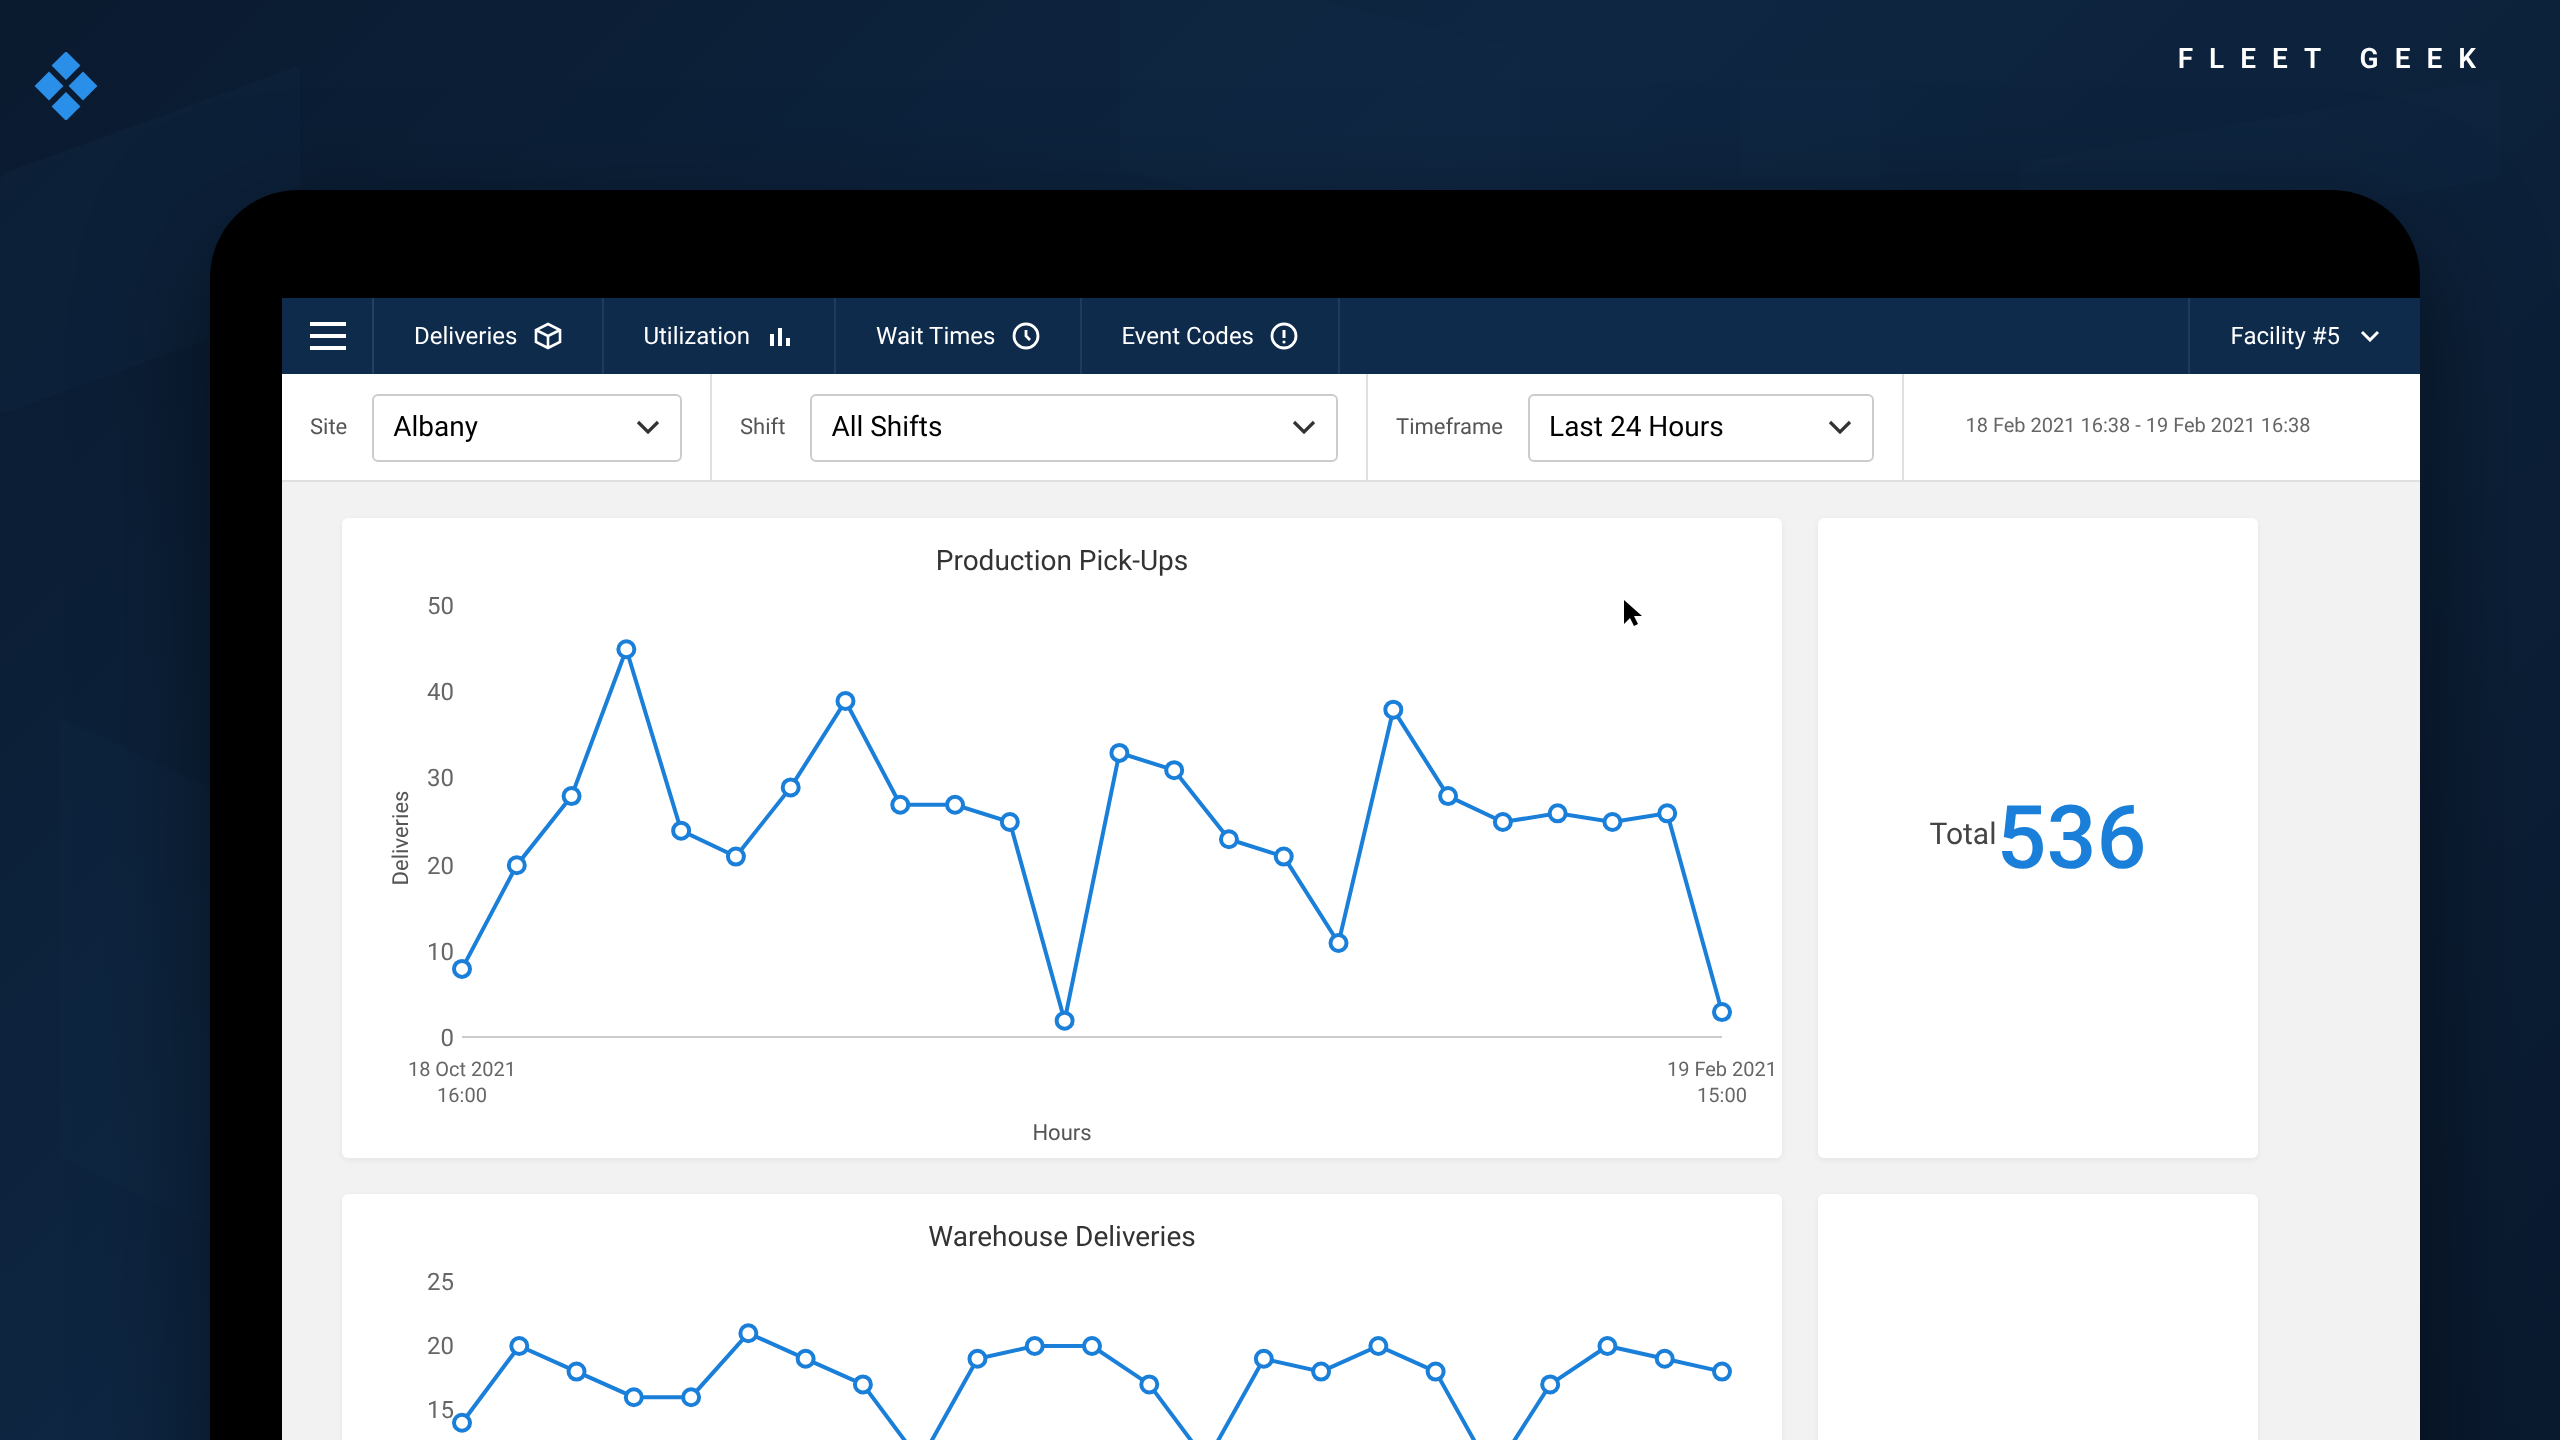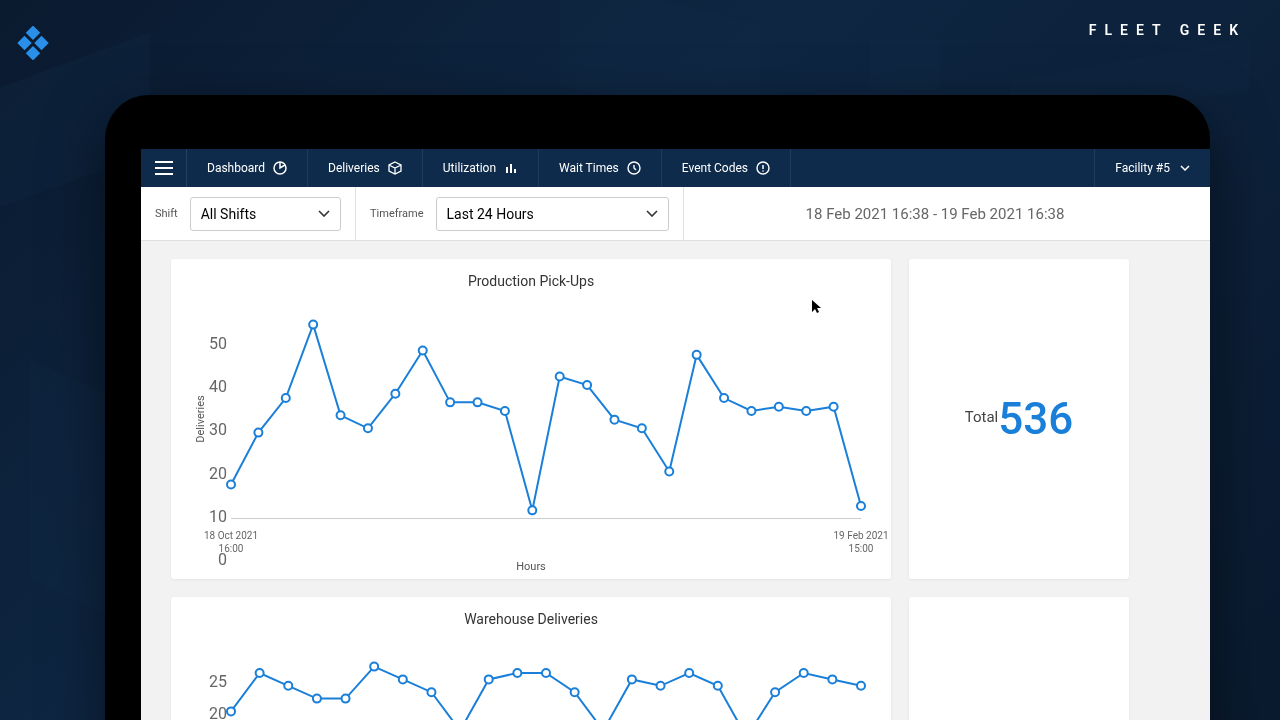--- a/index.html
+++ b/index.html
@@ -71,41 +71,41 @@
   .filter-group:nth-child(2){ width:328px; }
   .filter-group:nth-child(3){ width:268px; }
   .filter-label { font-size: 11px; color:#555; }
   .select {
     flex:1; height:34px; border:1px solid #ccc; border-radius:3px;
     display:flex; align-items:center; justify-content:space-between;
     padding: 0 10px; background:#fff; cursor:pointer; font-size:14px;
   }
   .daterange {
     flex:1; display:flex; align-items:center; justify-content:center;
-    font-size:15px; color:#666; padding-right:24px;
+    font-size:10px; color:#666; padding-right:24px;
   }
   
   .content { padding: 18px 30px; display:flex; flex-direction:column; gap:18px; }
   .row { display:flex; gap:18px; }
   .card { background:#fff; border-radius:3px; box-shadow: 0 1px 3px rgba(0,0,0,0.06); }
   .chart-card { flex: 0 0 720px; height:320px; position:relative; }
   .side-card { flex: 0 0 220px; height:320px; display:flex; flex-direction:row; align-items:center; justify-content:center; }
   .side-card .tot-label { font-size:15px; color:#444; margin-bottom:4px; }
   .side-card .tot-value { font-size:44px; color:#1a7fd9; font-weight:500; }
   .chart-title { text-align:center; font-size:14px; color:#333; padding-top:14px; }
   .yaxis-label {
     position:absolute; left:6px; top:50%; transform: translateY(-50%) rotate(-90deg);
     font-size:11px; color:#555;
   }
   .xaxis-label {
     position:absolute; left:0; right:0; bottom:6px; text-align:center;
     font-size:11px; color:#555;
   }
   .plot { position:absolute; left:60px; right:30px; top:44px; bottom:60px; }
-  .ytick { position:absolute; left:-32px; width:28px; text-align:right; font-size:16px; color:#666; transform: translateY(-50%); margin-top: 40px; }
+  .ytick { position:absolute; left:-32px; width:28px; text-align:right; font-size:12px; color:#666; transform: translateY(-50%); }
   .xtick { position:absolute; bottom:-36px; width:80px; text-align:center; font-size:10px; color:#666; line-height:1.3; transform:translateX(-50%); }
   .axis-line { position:absolute; background:#ccc; }
   svg.series { position:absolute; inset:0; overflow:visible; }
   svg.series circle { fill:#fff; stroke:#1a7fd9; stroke-width:2; }
   svg.series polyline { fill:none; stroke:#1a7fd9; stroke-width:2; }
 
   
   .chart-card2 { flex:0 0 720px; height:200px; position:relative; overflow:hidden; }
   .side-card2 { flex:0 0 220px; height:200px; }
   .plot2 { position:absolute; left:60px; right:30px; top:44px; height:160px; }
@@ -145,27 +145,20 @@
       <div class="hamburger">
         <svg width="18" height="14" viewBox="0 0 18 14">
             <g stroke="#fff" stroke-width="2">
               <line x1="0" y1="1" x2="18" y2="1"></line>
               <line x1="0" y1="7" x2="18" y2="7"></line>
               <line x1="0" y1="13" x2="18" y2="13"></line>
             </g>
           </svg>
       </div>
       <div class="nav-item">
-        <span>Dashboard</span>
-        <svg width="14" height="14" viewBox="0 0 14 14">
-            <circle cx="7" cy="7" r="6" fill="none" stroke="#fff" stroke-width="1.5"></circle>
-            <path d="M7 1 L7 7 L12 4" fill="none" stroke="#fff" stroke-width="1.5"></path>
-          </svg>
-      </div>
-      <div class="nav-item">
         <span>Deliveries</span>
         <svg width="14" height="14" viewBox="0 0 14 14">
             <path d="M7 1 L13 4 L13 10 L7 13 L1 10 L1 4 Z M1 4 L7 7 L13 4 M7 7 L7 13" fill="none" stroke="#fff" stroke-width="1.3"></path>
           </svg>
       </div>
       <div class="nav-item">
         <span>Utilization</span>
         <svg width="14" height="14" viewBox="0 0 14 14">
             <g fill="#fff">
               <rect x="2" y="6" width="2" height="6"></rect>
@@ -191,20 +184,29 @@
       </div>
       <div class="facility">
         <span>Facility #5</span>
         <svg width="10" height="6" viewBox="0 0 10 6">
             <path d="M1 1 L5 5 L9 1" fill="none" stroke="#fff" stroke-width="1.5"></path>
           </svg>
       </div>
     </div>
 
     <div class="filters">
+      <div class="filter-group">
+        <span class="filter-label">Site</span>
+        <div class="select">
+          <span>Albany</span>
+          <svg width="12" height="7" viewBox="0 0 12 7">
+              <path d="M1 1 L6 6 L11 1" fill="none" stroke="#333" stroke-width="1.6"></path>
+            </svg>
+        </div>
+      </div>
       <div class="filter-group">
         <span class="filter-label">Shift</span>
         <div class="select">
           <span>All Shifts</span>
           <svg width="12" height="7" viewBox="0 0 12 7">
               <path d="M1 1 L6 6 L11 1" fill="none" stroke="#333" stroke-width="1.6"></path>
             </svg>
         </div>
       </div>
       <div class="filter-group">

